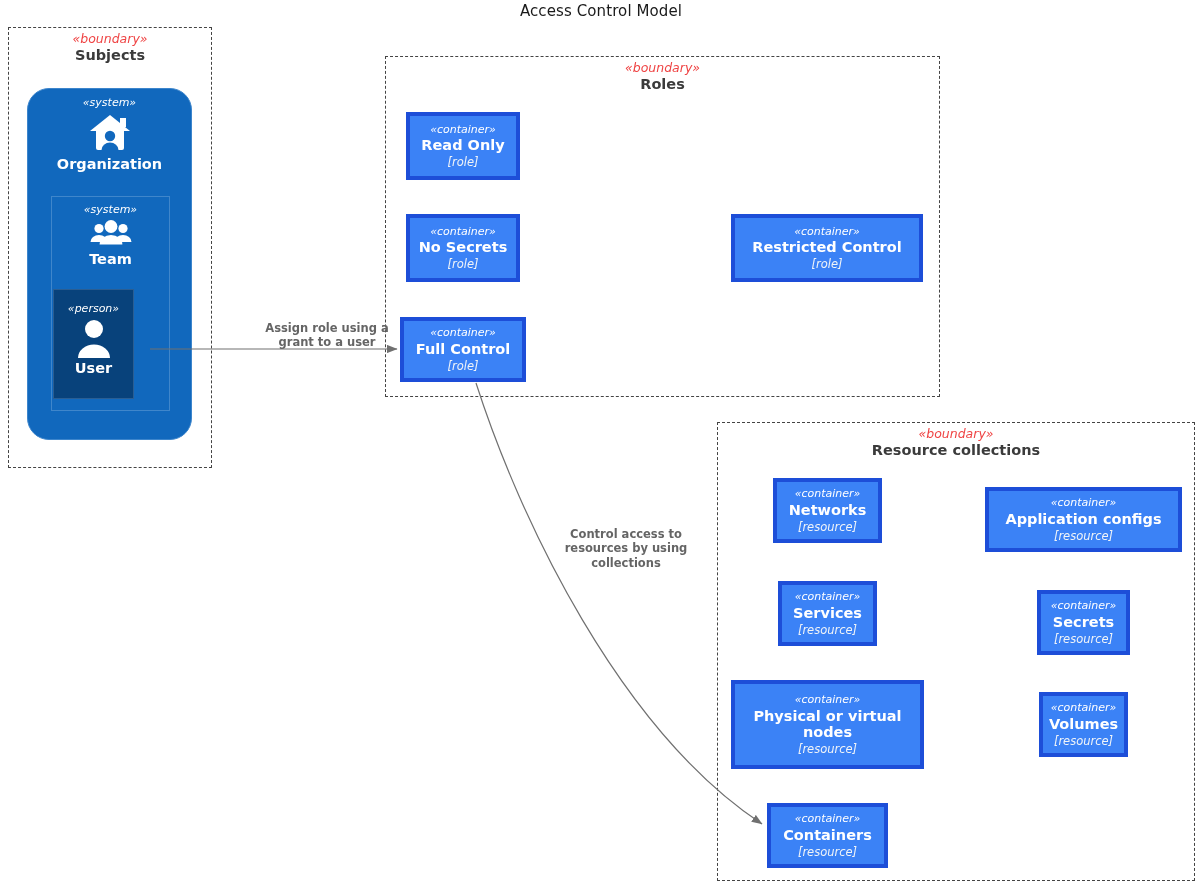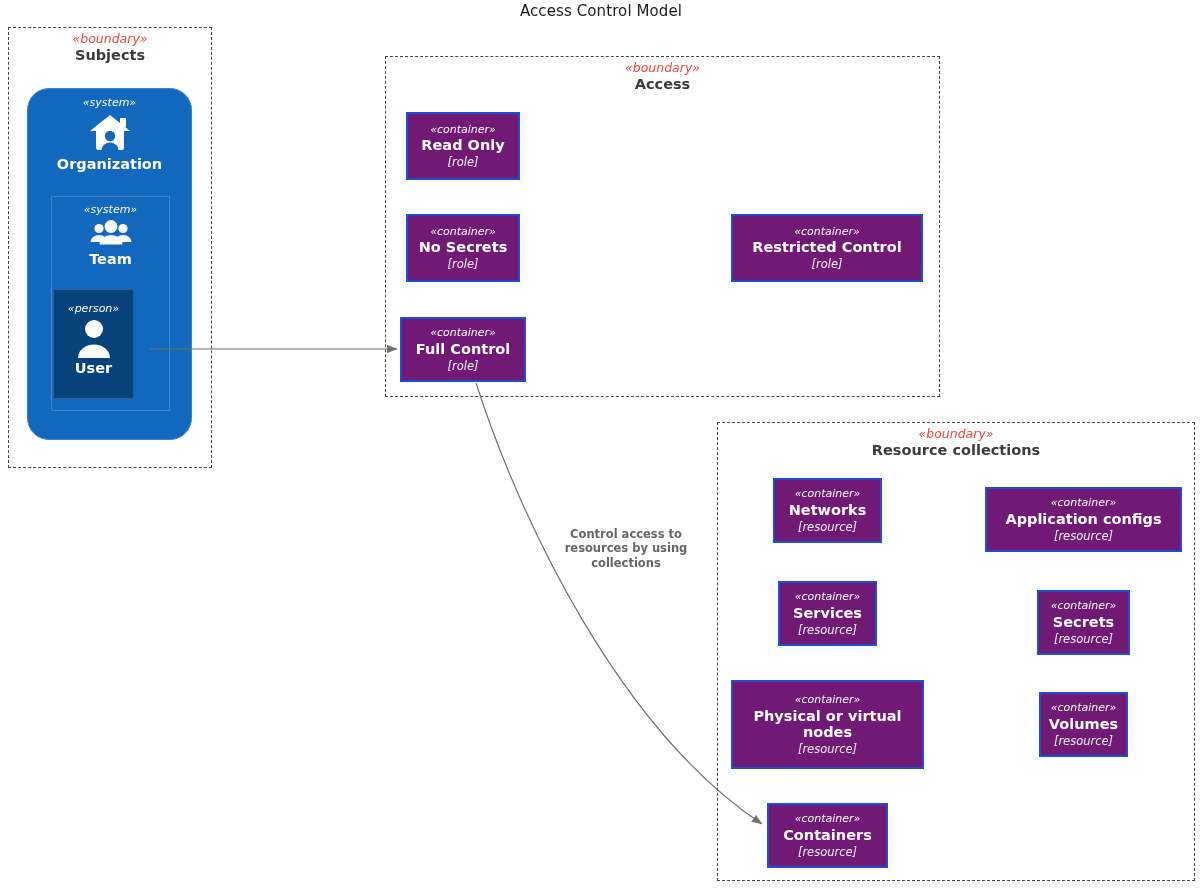--- a/index.html
+++ b/index.html
@@ -91,22 +91,22 @@
     font-style: italic;
     font-size: 11.5px;
     line-height: 1.25;
     color: #f0f4f8;
     display: block;
     margin-top: 1px;
   }
 
   
   .node.container {
-    background: #701a75;
-    border: 2px solid #1d4ed8;
+    background: #3b82f6;
+    border: 4px solid #1d4ed8;
   }
   
   .node.system {
     background: #1168bd;
     border: 1px solid #3c85cc;
   }
   
   .node.person {
     background: #08427b;
     border: 1px solid #2a5e93;
@@ -187,21 +187,21 @@
           </svg>
         </span>
         <span class="name">User</span>
       </div>
     </div>
   </div>
 
   <div class="boundary" style="left:385px; top:56px; width:555px; height:341px;">
     <div class="boundary-head" style="top:4px;">
       <span class="boundary-stereo">«boundary»</span>
-      <span class="boundary-name">Access</span>
+      <span class="boundary-name">Roles</span>
     </div>
   </div>
 
   <div class="node container" style="left:406px; top:112px; width:114px; height:68px;">
     <span class="stereo">«container»</span>
     <span class="name">Read Only</span>
     <span class="tech">[role]</span>
   </div>
 
   <div class="node container" style="left:406px; top:214px; width:114px; height:68px;">
@@ -276,18 +276,20 @@
       <marker id="arrowhead" markerWidth="9" markerHeight="7" refX="8.5" refY="3.5" orient="auto">
         <polygon points="0 0, 9 3.5, 0 7" fill="#707070"></polygon>
       </marker>
     </defs>
 
     <line x1="150" y1="349" x2="397" y2="349" stroke="#707070" stroke-width="1.2" marker-end="url(#arrowhead)"></line>
 
     <path d="M 476 383 C 520 520, 620 730, 762 824" fill="none" stroke="#707070" stroke-width="1.2" marker-end="url(#arrowhead)"></path>
   </svg>
 
+  <div class="edge-label" style="left:217px; top:321px; width:220px;">Assign role using a
+grant to a user</div>
 
   <div class="edge-label" style="left:540px; top:527px; width:172px;">Control access to
 resources by using
 collections</div>
 
 </div>
 
 </body></html>

